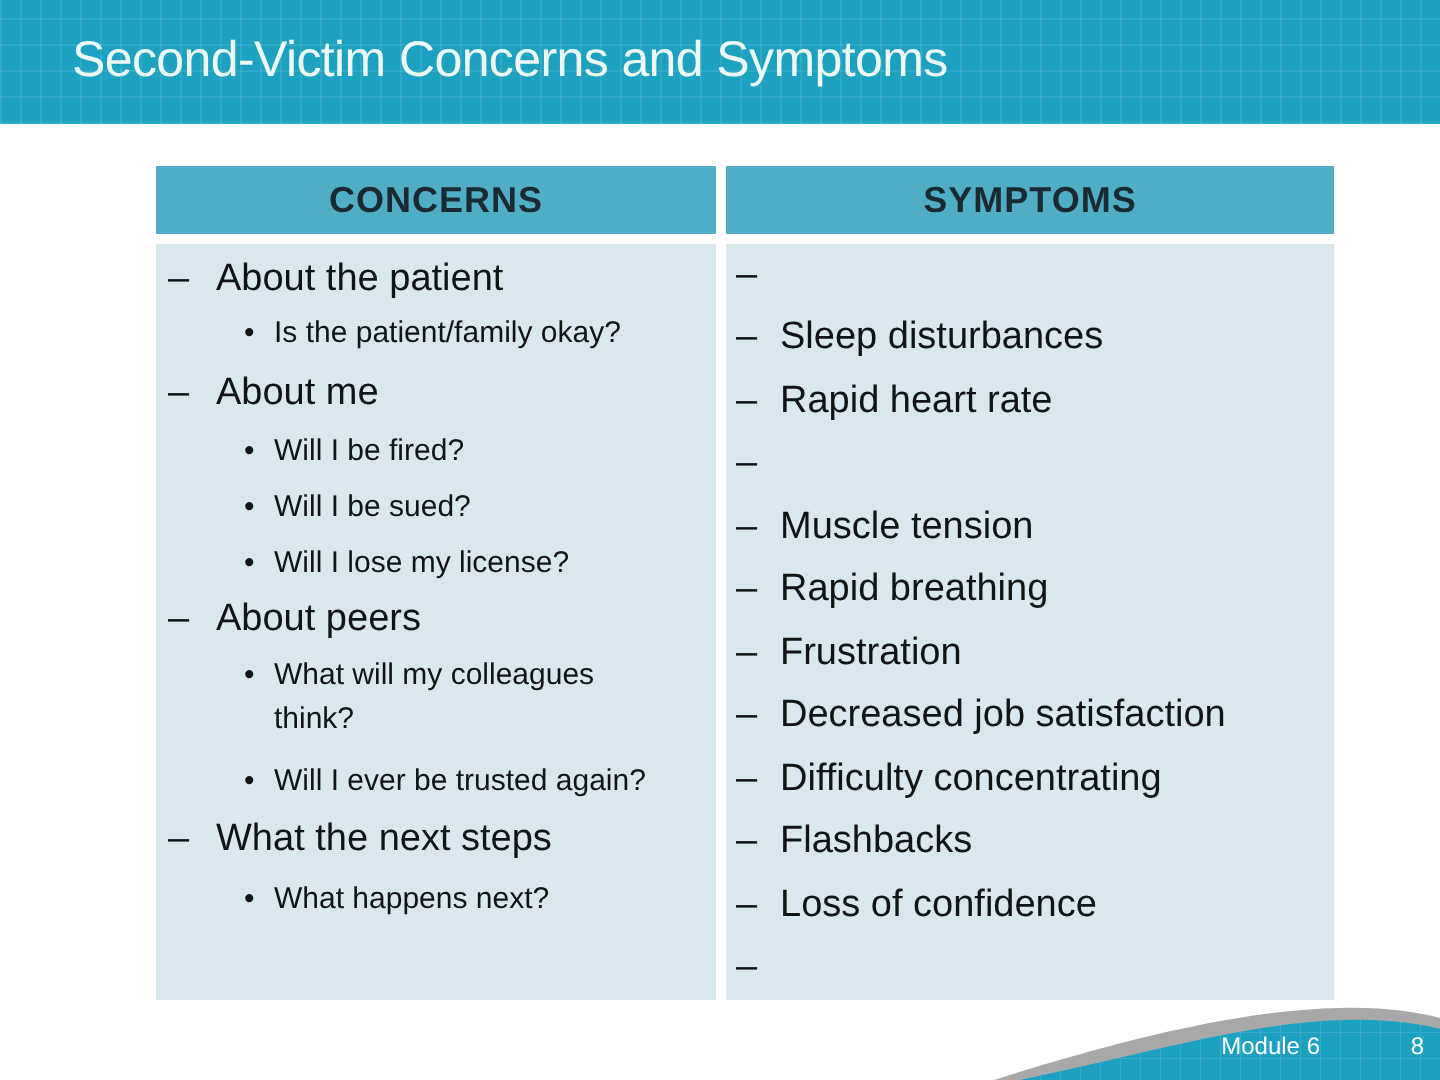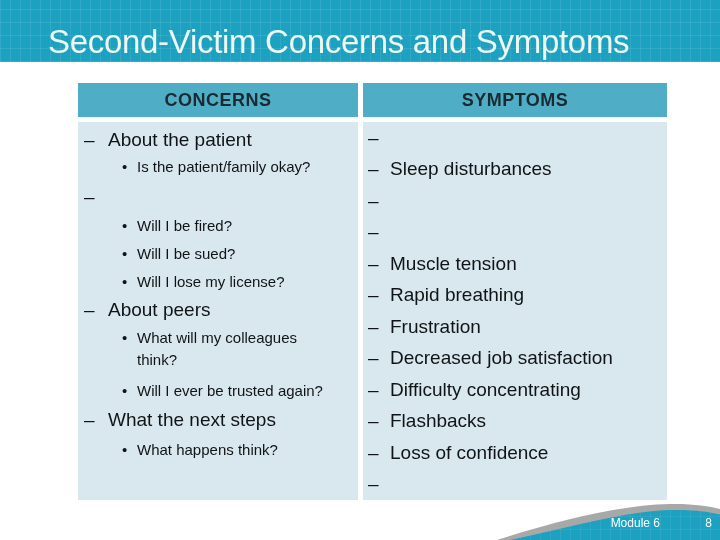--- a/index.html
+++ b/index.html
@@ -9,22 +9,22 @@
 
   
   .title-bar{
     position:absolute;left:0;top:0;width:720px;height:62px;
     background-color:#1CA1C1;
     background-image:
       repeating-linear-gradient(0deg, rgba(255,255,255,.09) 0 1px, transparent 1px 13px),
       repeating-linear-gradient(90deg, rgba(255,255,255,.09) 0 1px, transparent 1px 10px);
   }
   .title-bar h1{
-    margin:12px;padding:0 0 12px 36px;
-    font-size:33px;font-weight:400;letter-spacing:-0.3px;
+    margin:0;padding:0 0 12px 36px;
+    font-size:25px;font-weight:400;letter-spacing:-0.3px;
     line-height:60px;color:#EEF8F2;white-space:nowrap;
   }
 
   
   .ctable{position:absolute;left:78px;top:83px;width:589px;height:417px;}
   .th{position:absolute;top:0;height:34px;background:#4FAEC6;
       display:flex;align-items:center;justify-content:center;
       font-size:18px;font-weight:bold;letter-spacing:.5px;color:#1B2A31;}
   .th-left{left:0;width:280px;}
   .th-right{left:285px;width:304px;}
@@ -86,20 +86,21 @@
       <div class="c-item lvl1">
           <span class="mk">–</span>
           <span class="tx">About the patient</span>
         </div>
       <div class="c-item lvl2">
           <span class="mk">•</span>
           <span class="tx">Is the patient/family okay?</span>
         </div>
       <div class="c-item lvl1">
           <span class="mk">–</span>
+          <span class="tx">About me</span>
         </div>
       <div class="c-item lvl2">
           <span class="mk">•</span>
           <span class="tx">Will I be fired?</span>
         </div>
       <div class="c-item lvl2">
           <span class="mk">•</span>
           <span class="tx">Will I be sued?</span>
         </div>
       <div class="c-item lvl2">
@@ -117,34 +118,35 @@
       <div class="c-item lvl2">
           <span class="mk">•</span>
           <span class="tx">Will I ever be trusted again?</span>
         </div>
       <div class="c-item lvl1">
           <span class="mk">–</span>
           <span class="tx">What the next steps</span>
         </div>
       <div class="c-item lvl2">
           <span class="mk">•</span>
-          <span class="tx">What happens think?</span>
+          <span class="tx">What happens next?</span>
         </div>
     </div>
 
     <div class="tb tb-right">
       <div class="s-item">
           <span class="mk">–</span>
         </div>
       <div class="s-item">
           <span class="mk">–</span>
           <span class="tx">Sleep disturbances</span>
         </div>
       <div class="s-item">
           <span class="mk">–</span>
+          <span class="tx">Rapid heart rate</span>
         </div>
       <div class="s-item">
           <span class="mk">–</span>
         </div>
       <div class="s-item">
           <span class="mk">–</span>
           <span class="tx">Muscle tension</span>
         </div>
       <div class="s-item">
           <span class="mk">–</span>

